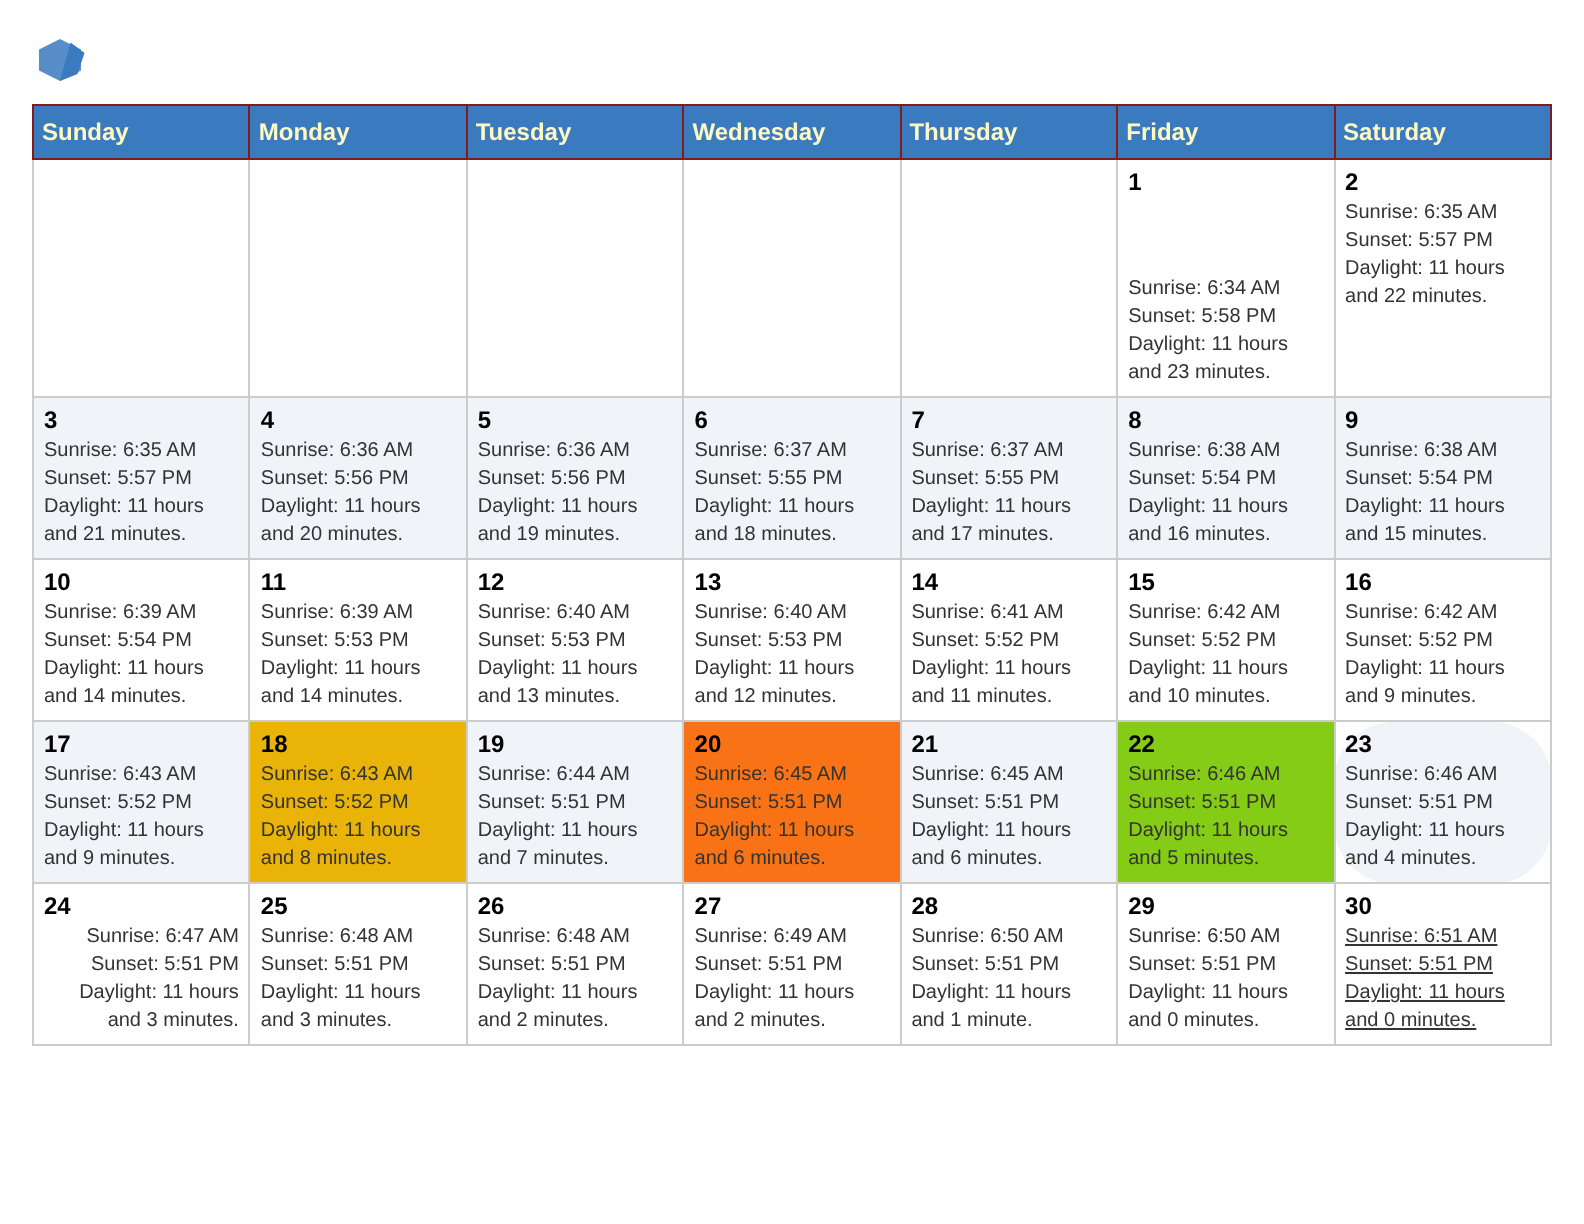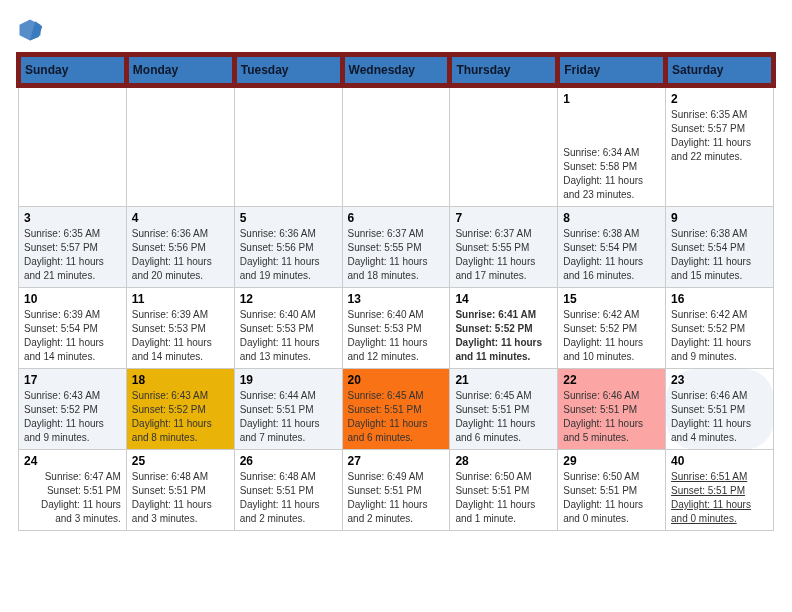--- a/index.html
+++ b/index.html
@@ -52,25 +52,25 @@
       font-size: 14px;
       color: #555;
     }
     .calendar {
       width: 100%;
       border-collapse: collapse;
       font-size: 10.5px;
     }
     .calendar th {
       background: #3a7abf;
-      color: #0f172a;
+      color: #fef9c3;
       padding: 6px 4px;
       text-align: left;
       font-size: 12px;
-      border: 5px solid #7f1d1d;
+      border: 1px solid #7f1d1d;
     }
     .calendar td {
       border: 1px solid #ccc;
       vertical-align: top;
       padding: 4px 5px;
       width: calc(100%/7);
       min-height: 80px;
       background: #fff;
     }
     .calendar tr:nth-child(even) td {
@@ -207,21 +207,21 @@
 Daylight: 11 hours and 13 minutes.</div>
         </td>
         <td>
           <span class="day-number">13</span>
           <div class="day-info" style="white-space: pre-line;">Sunrise: 6:40 AM
 Sunset: 5:53 PM
 Daylight: 11 hours and 12 minutes.</div>
         </td>
         <td>
           <span class="day-number">14</span>
-          <div class="day-info" style="white-space: pre-line; font-weight: bold;">Sunrise: 6:41 AM
+          <div class="day-info" style="white-space: pre-line;">Sunrise: 6:41 AM
 Sunset: 5:52 PM
 Daylight: 11 hours and 11 minutes.</div>
         </td>
         <td>
           <span class="day-number">15</span>
           <div class="day-info" style="white-space: pre-line;">Sunrise: 6:42 AM
 Sunset: 5:52 PM
 Daylight: 11 hours and 10 minutes.</div>
         </td>
         <td>
@@ -255,21 +255,21 @@
           <div class="day-info" style="white-space: pre-line;">Sunrise: 6:45 AM
 Sunset: 5:51 PM
 Daylight: 11 hours and 6 minutes.</div>
         </td>
         <td style="background: rgb(240, 244, 248);">
           <span class="day-number">21</span>
           <div class="day-info" style="white-space: pre-line;">Sunrise: 6:45 AM
 Sunset: 5:51 PM
 Daylight: 11 hours and 6 minutes.</div>
         </td>
-        <td style="background: #fca5a5;">
+        <td style="background: #84cc16;">
           <span class="day-number">22</span>
           <div class="day-info" style="white-space: pre-line;">Sunrise: 6:46 AM
 Sunset: 5:51 PM
 Daylight: 11 hours and 5 minutes.</div>
         </td>
         <td style="background: rgb(240, 244, 248); border-radius: 30px;">
           <span class="day-number">23</span>
           <div class="day-info" style="white-space: pre-line;">Sunrise: 6:46 AM
 Sunset: 5:51 PM
 Daylight: 11 hours and 4 minutes.</div>
@@ -306,20 +306,20 @@
 Sunset: 5:51 PM
 Daylight: 11 hours and 1 minute.</div>
         </td>
         <td>
           <span class="day-number">29</span>
           <div class="day-info" style="white-space: pre-line;">Sunrise: 6:50 AM
 Sunset: 5:51 PM
 Daylight: 11 hours and 0 minutes.</div>
         </td>
         <td>
-          <span class="day-number">40</span>
+          <span class="day-number">30</span>
           <div class="day-info" style="white-space: pre-line; text-decoration: underline;">Sunrise: 6:51 AM
 Sunset: 5:51 PM
 Daylight: 11 hours and 0 minutes.</div>
         </td>
       </tr>
     </tbody>
 </table>
 
 </body></html>

